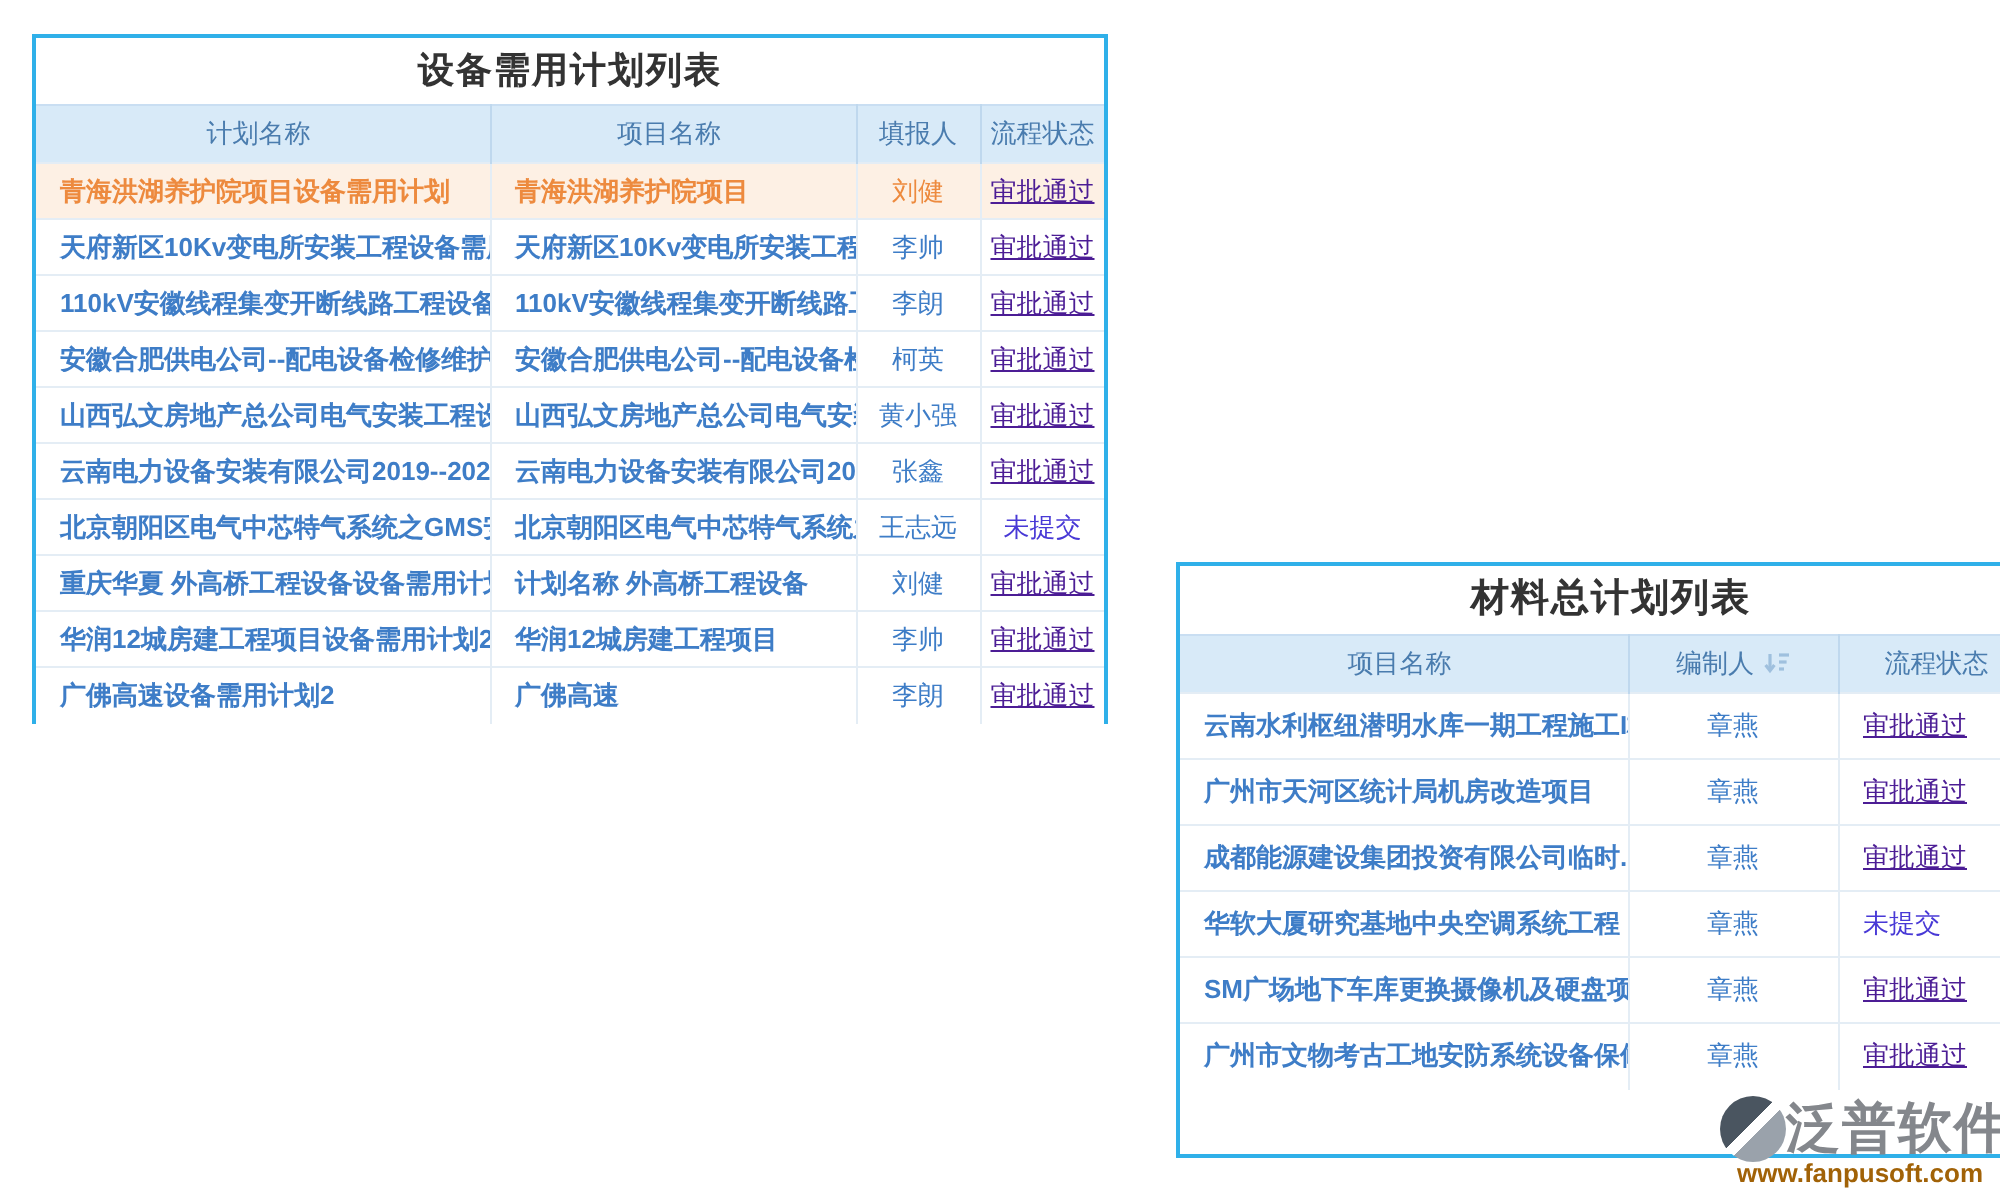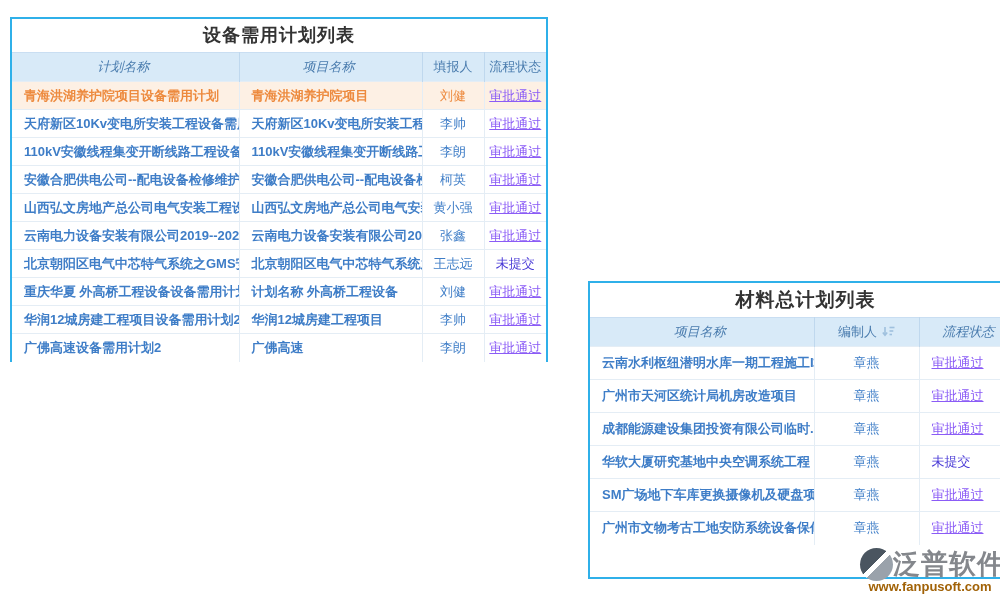--- a/index.html
+++ b/index.html
@@ -8,21 +8,21 @@
     background:#ffffff;
     font-family:"Liberation Sans","DejaVu Sans",sans-serif;
     position:relative;
     overflow:hidden;
   }
   .panel {
     position:absolute;
     border:2px solid #2fb0e9;
     background:#fff;
   }
-  #panel-equipment { left:10px; top:17px; width:538px; height:345px; }
+  #panel-equipment { left:16px; top:17px; width:538px; height:345px; }
   #panel-material  { left:588px; top:281px; width:435px; height:298px; }
 
   .panel-title {
     text-align:center; font-weight:bold; color:#333333; background:#fff;
     letter-spacing:1px;
   }
   #panel-equipment .panel-title { height:33px; line-height:33px; font-size:18px; }
   #panel-material  .panel-title { height:34px; line-height:34px; font-size:19px; }
 
   table { width:100%; border-collapse:collapse; table-layout:fixed; }
@@ -35,25 +35,25 @@
   td {
     height:28px; font-size:13px; color:#3e7dc7;
     border-top:1px solid #e4edf5; border-right:1px solid #e4edf5;
     white-space:nowrap; overflow:hidden; background:#fff;
   }
   td:last-child { border-right:none; }
   #panel-material td { height:33px; }
 
   .al-left   { text-align:left; padding-left:12px; padding-right:4px; }
   .al-center { text-align:center; }
-  th.al-left { padding-left:0; text-align:center;font-style:italic; }
+  th.al-left { padding-left:0; text-align:center; }
 
   .cell-link { color:#3e7dc7; cursor:pointer;font-weight:bold; }
   .person    { color:#3e7dc7; }
-  .status-approved { color:#8b5cf6; text-decoration:underline; cursor:pointer; }
+  .status-approved { color:#4c1d95; text-decoration:underline; cursor:pointer; }
   .status-pending  { color:#4839d6; cursor:pointer; }
 
   tr.selected td { background:#fdf0e4; }
   tr.selected .cell-link, tr.selected .person { color:#ed8a3e; }
 
   .sort-icon { display:inline-block; vertical-align:-1px; margin-left:5px; }
 
   
   .watermark {
     position:absolute; left:860px; top:548px; width:140px; z-index:5;

